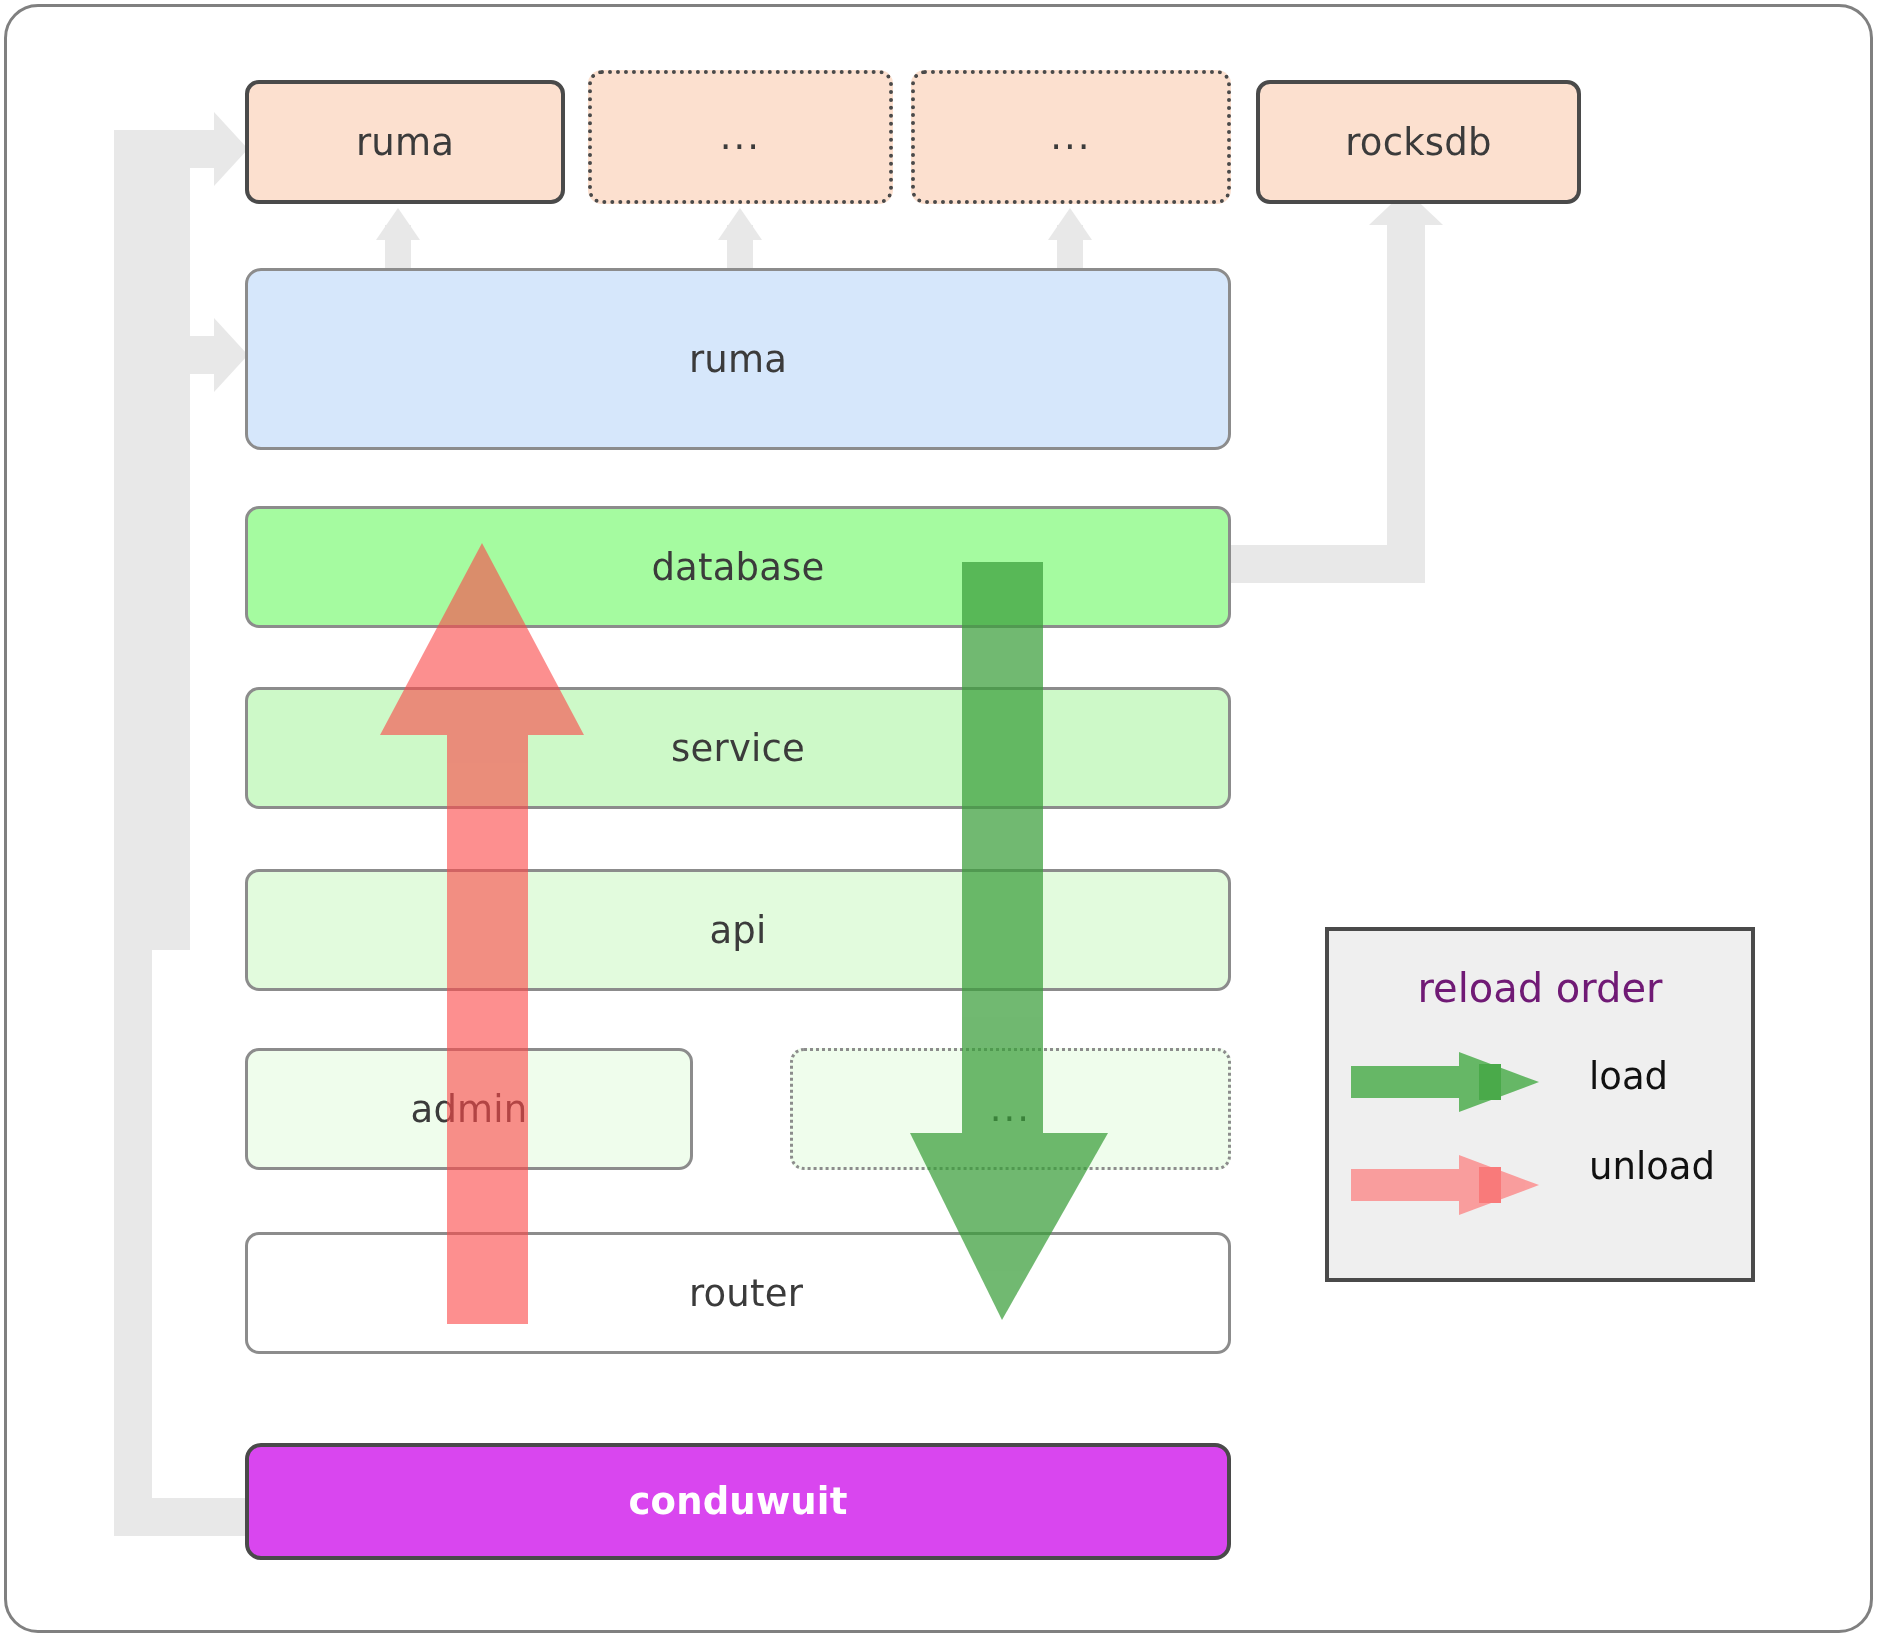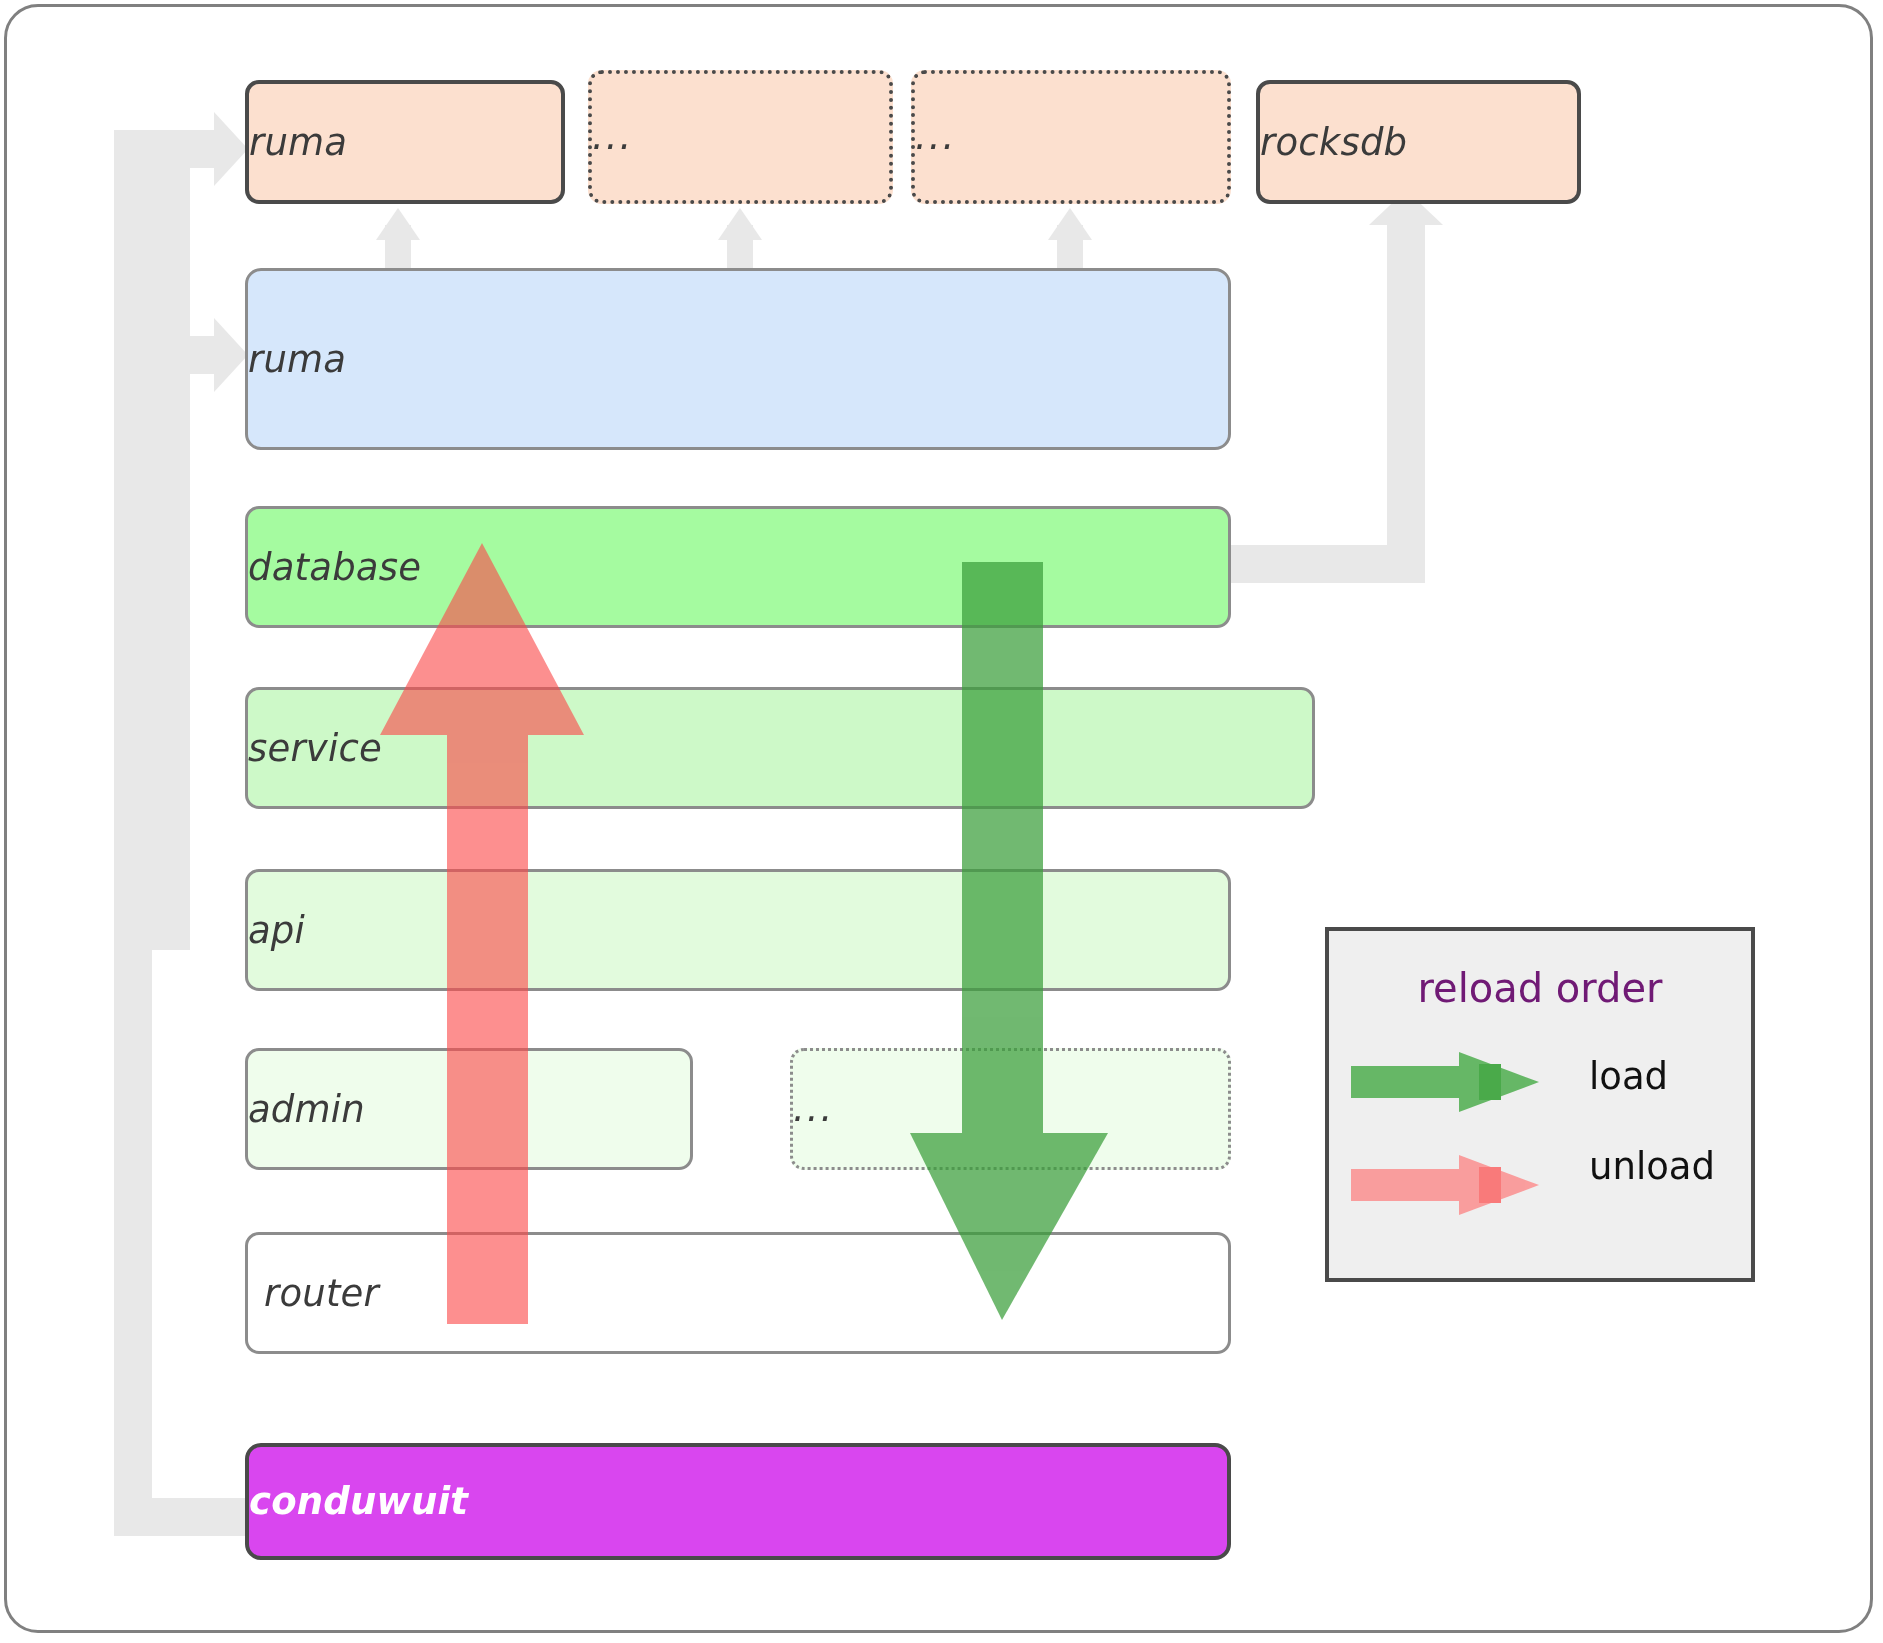--- a/index.html
+++ b/index.html
@@ -31,27 +31,26 @@
     left: 0; top: 0;
     width: 1883px;
     height: 1643px;
     overflow: visible;
   }
   .node {
     position: absolute;
     box-sizing: border-box;
     display: flex;
     align-items: center;
-    justify-content: flex-start;
+    justify-content: center;
     border-radius: 14px;
     color: #3b3b3b;
     font-size: 37px;
     font-weight: 400;
     letter-spacing: 0.2px;
-    font-style: italic;
   }
   .node.solid-dark { border: 4px solid #4a4a4a; }
   .node.dotted-dark { border: 4px dotted #4a4a4a; }
   .node.solid-gray { border: 3px solid #8c8c8c; }
   .node.dotted-gray { border: 3px dotted #8c8c8c; }
 
   .dots {
     font-size: 37px;
     letter-spacing: 2px;
     line-height: 0.6;
@@ -146,21 +145,21 @@
   </div>
 
   <div class="node solid-gray" style="left:245px; top:268px; width:986px; height:182px; background:#d6e7fb; border-radius:16px;">
     <span>ruma</span>
   </div>
 
   <div class="node solid-gray" style="left:245px; top:506px; width:986px; height:122px; background:#a5fba0; border-radius:14px;">
     <span style="position:relative; z-index:3;">database</span>
   </div>
 
-  <div class="node solid-gray" style="left:245px; top:687px; width:1070px; height:122px; background:#cdf9c8; border-radius:14px;">
+  <div class="node solid-gray" style="left:245px; top:687px; width:986px; height:122px; background:#cdf9c8; border-radius:14px;">
     <span style="position:relative; z-index:3;">service</span>
   </div>
 
   <div class="node solid-gray" style="left:245px; top:869px; width:986px; height:122px; background:#e2fbdd; border-radius:14px;">
     <span style="position:relative; z-index:3;">api</span>
   </div>
 
   <div class="node solid-gray" style="left:245px; top:1048px; width:448px; height:122px; background:#effdec; border-radius:14px;">
     <span style="position:relative; z-index:1;">admin</span>
   </div>

